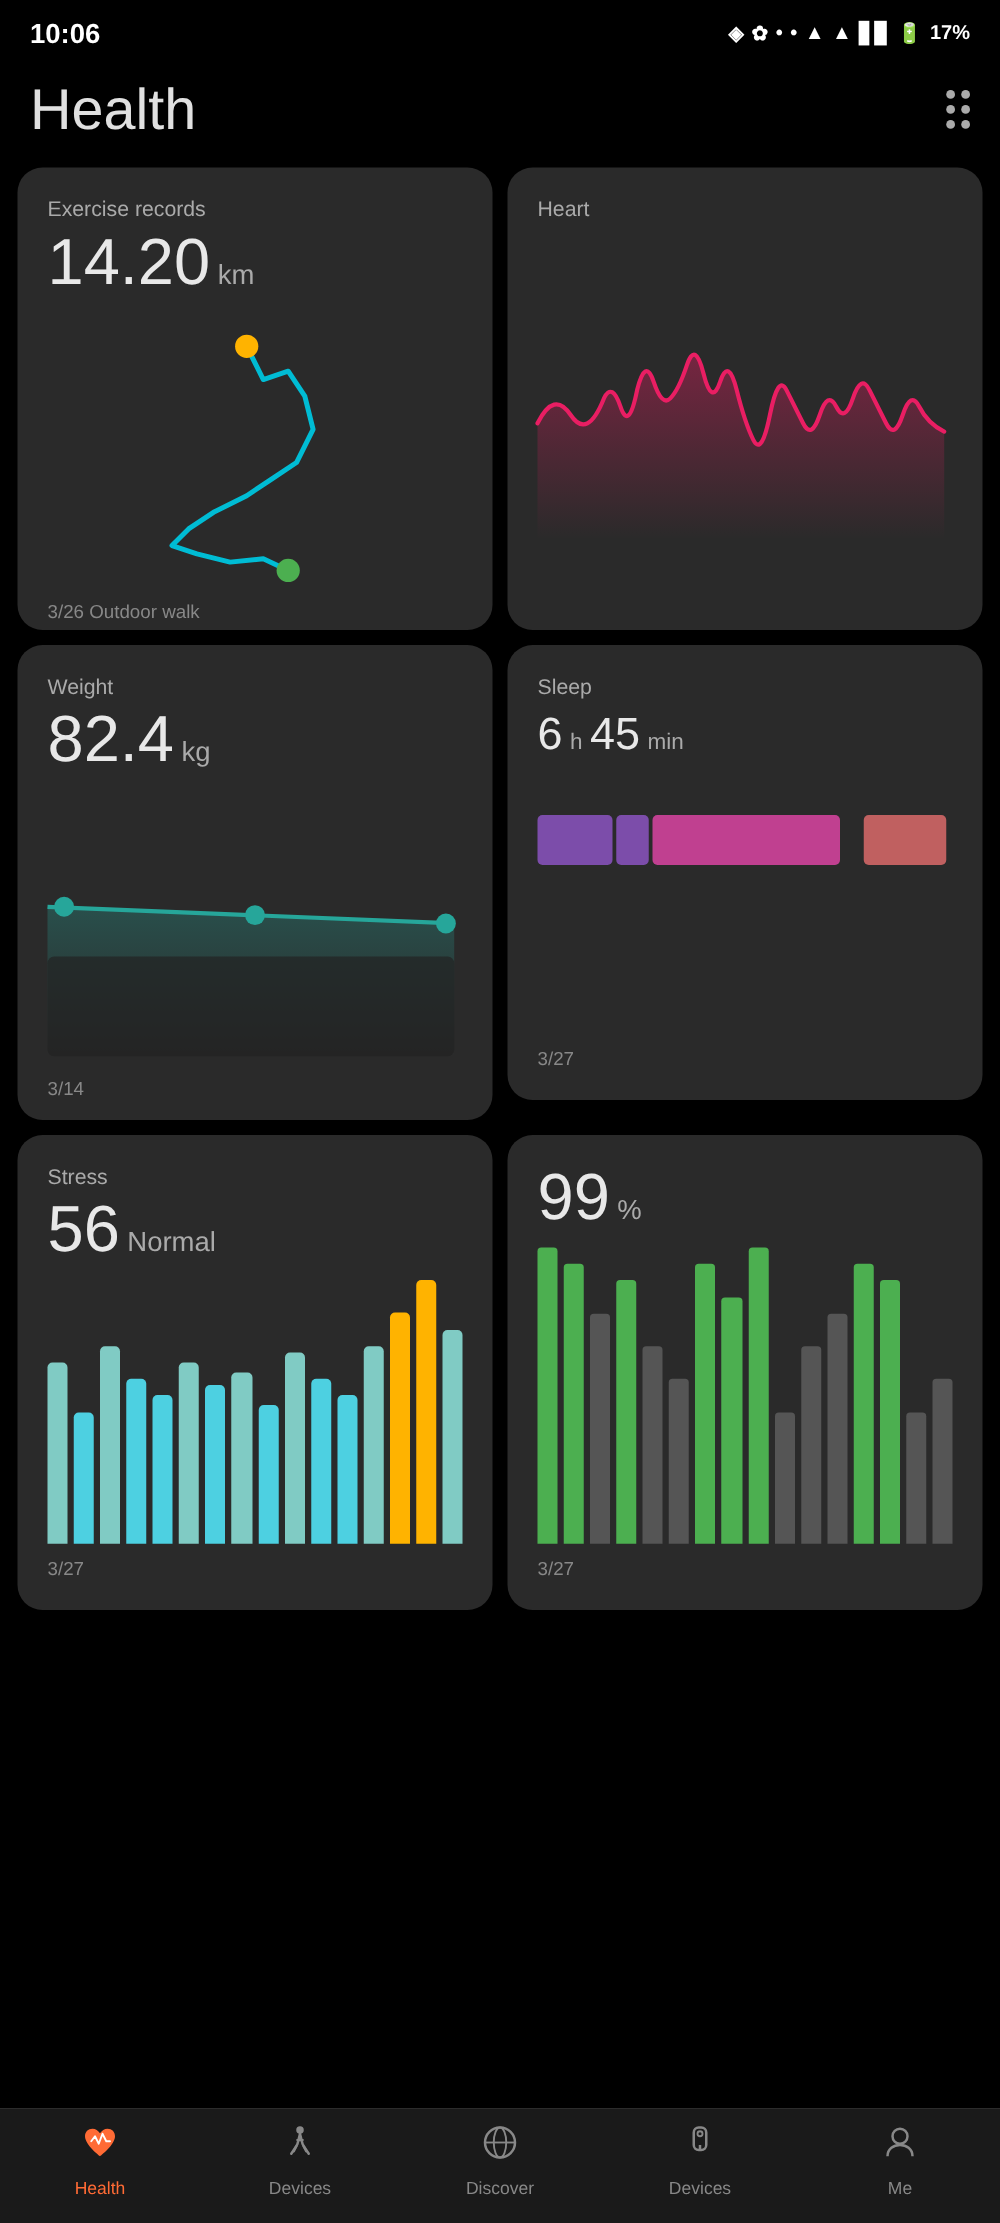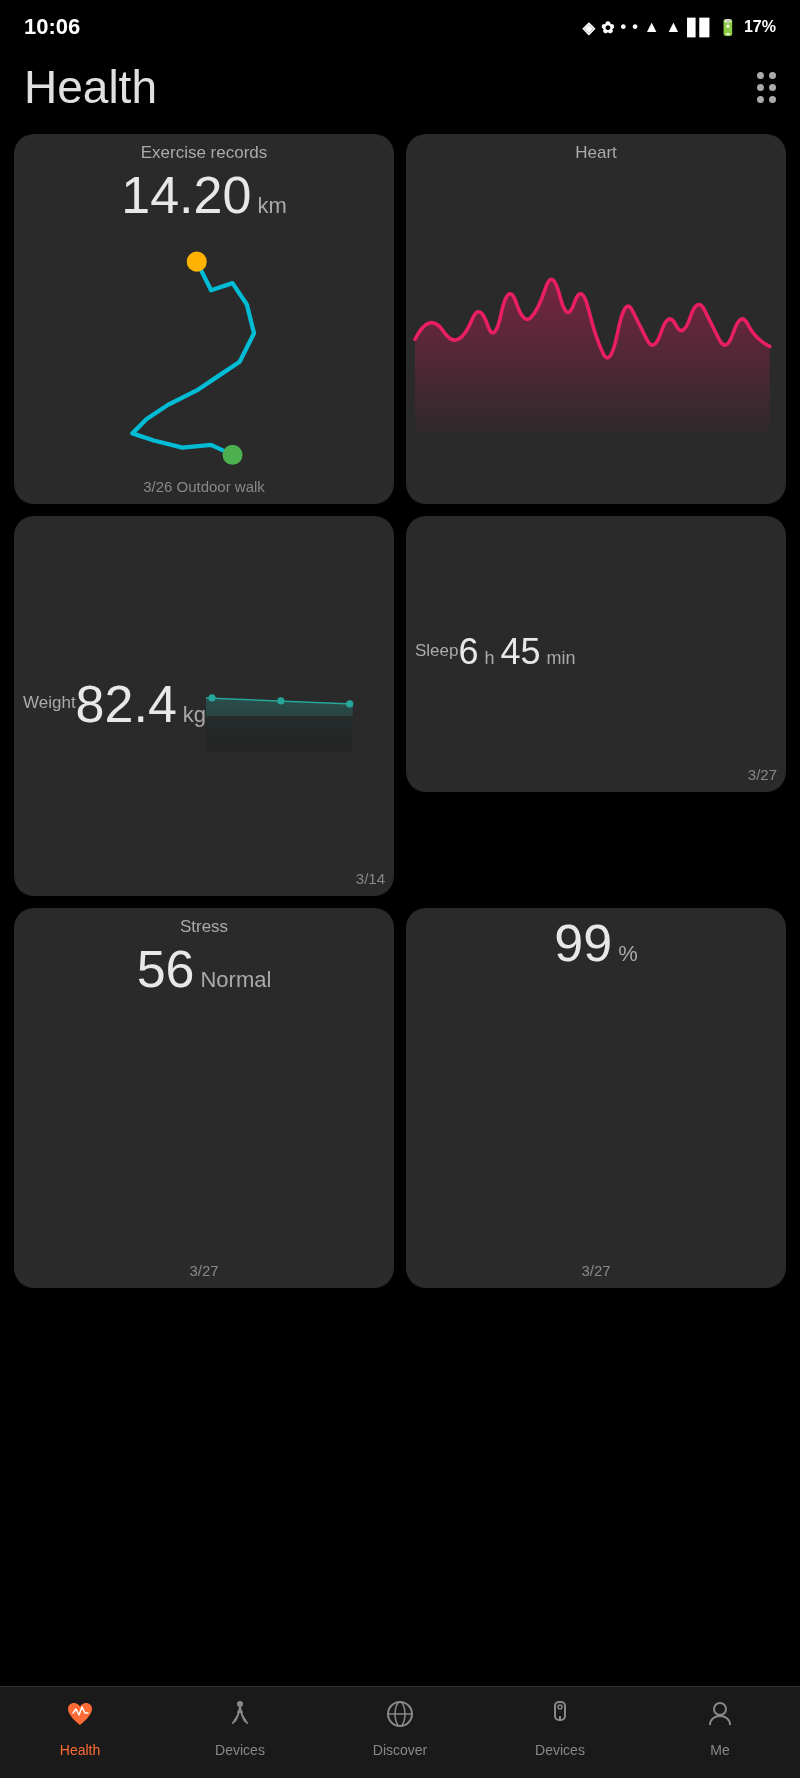--- a/index.html
+++ b/index.html
@@ -46,24 +46,23 @@
     .cards-grid {
       display: grid;
       grid-template-columns: 1fr 1fr;
       gap: 12px;
       padding: 0 14px;
     }
 
     .card {
       background: #2a2a2a;
       border-radius: 20px;
-      padding: 9px;
+      padding: 24px;
       position: relative;
       overflow: hidden;
-      align-items: center;
     }
 
     .card-label {
       font-size: 17px;
       color: #aaa;
       margin-bottom: 6px;
     }
 
     .card-value-row {
       display: flex;
@@ -93,25 +92,25 @@
 
     
     .card-heart { height: 370px; display: flex; flex-direction: column; }
     .heart-chart {
       flex: 1;
       position: relative;
       margin: 8px 0;
     }
 
     
-    .card-weight { height: 380px; display: flex; }
+    .card-weight { height: 380px; display: flex; flex-direction: column; }
     .weight-chart { flex: 1; position: relative; margin: 8px 0; }
 
     
-    .card-sleep { height: 276px; display: flex; }
+    .card-sleep { height: 364px; display: flex; flex-direction: column; }
     .sleep-chart { margin: 12px 0; }
     .sleep-bars {
       display: flex;
       gap: 3px;
       height: 40px;
       align-items: stretch;
     }
     .sleep-bar-purple { background: #7c4daa; border-radius: 3px; }
     .sleep-bar-magenta { background: #c04090; border-radius: 3px; }
     .sleep-bar-salmon { background: #c06060; border-radius: 3px; }

